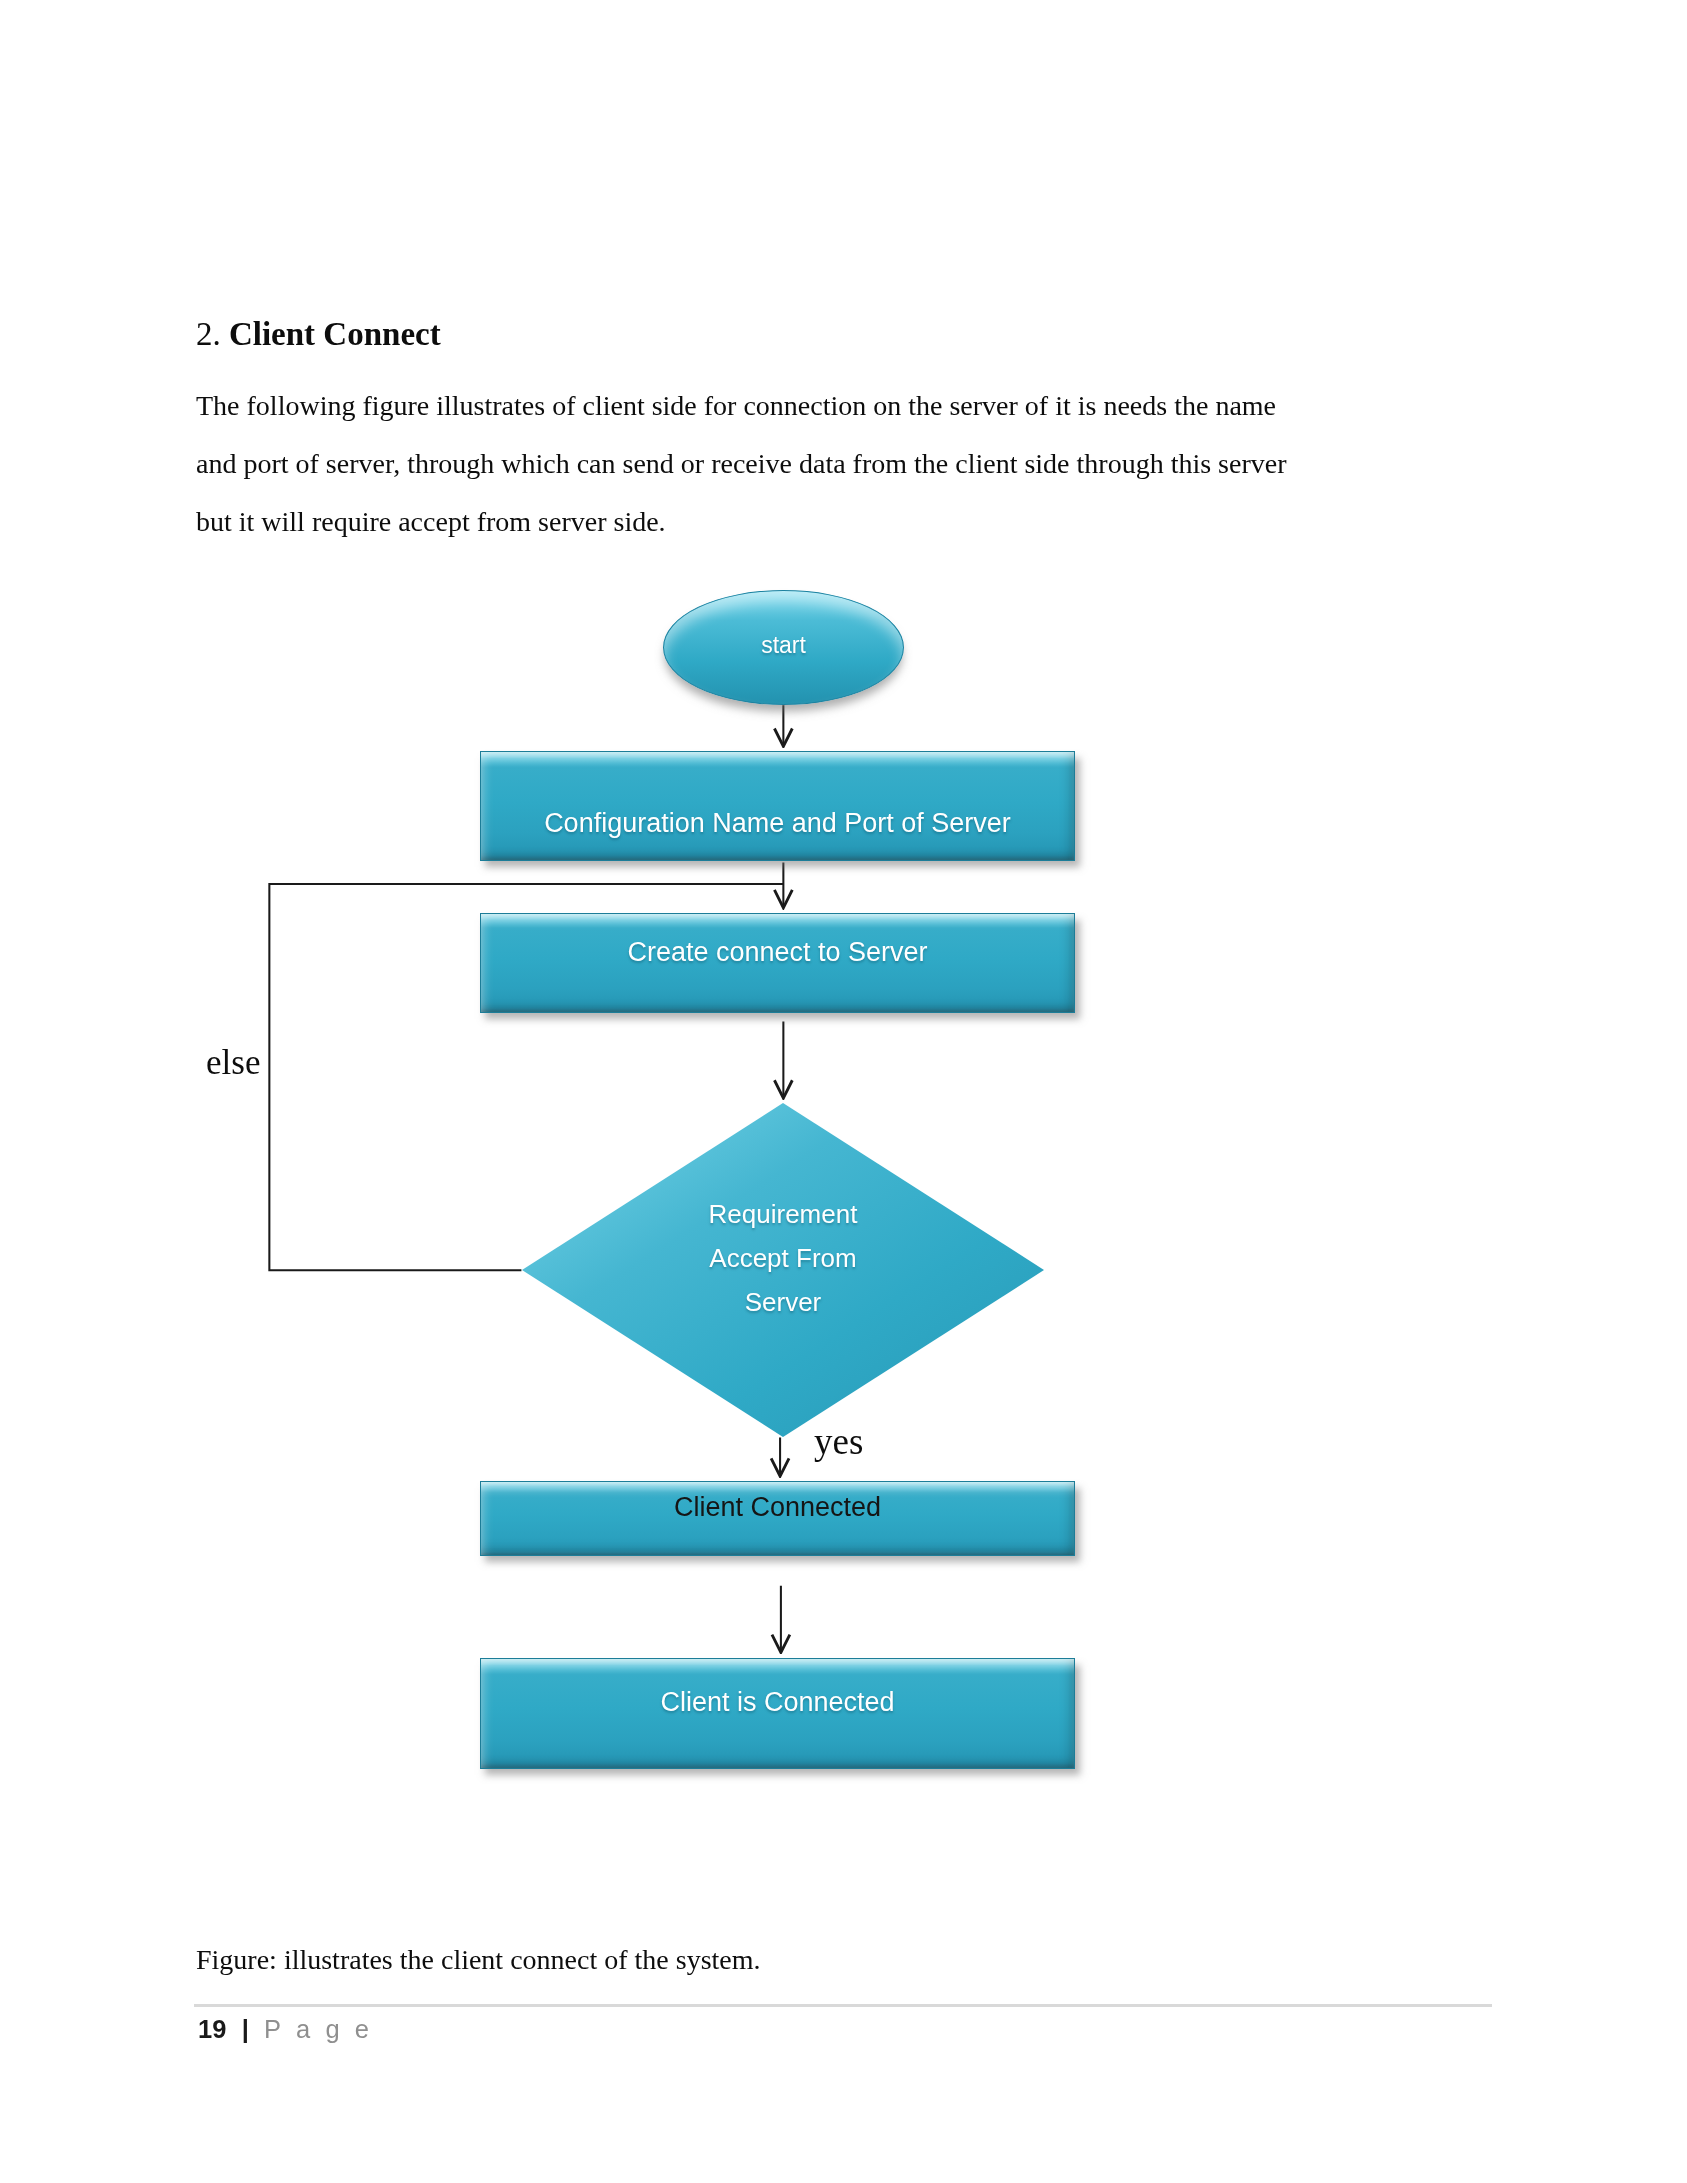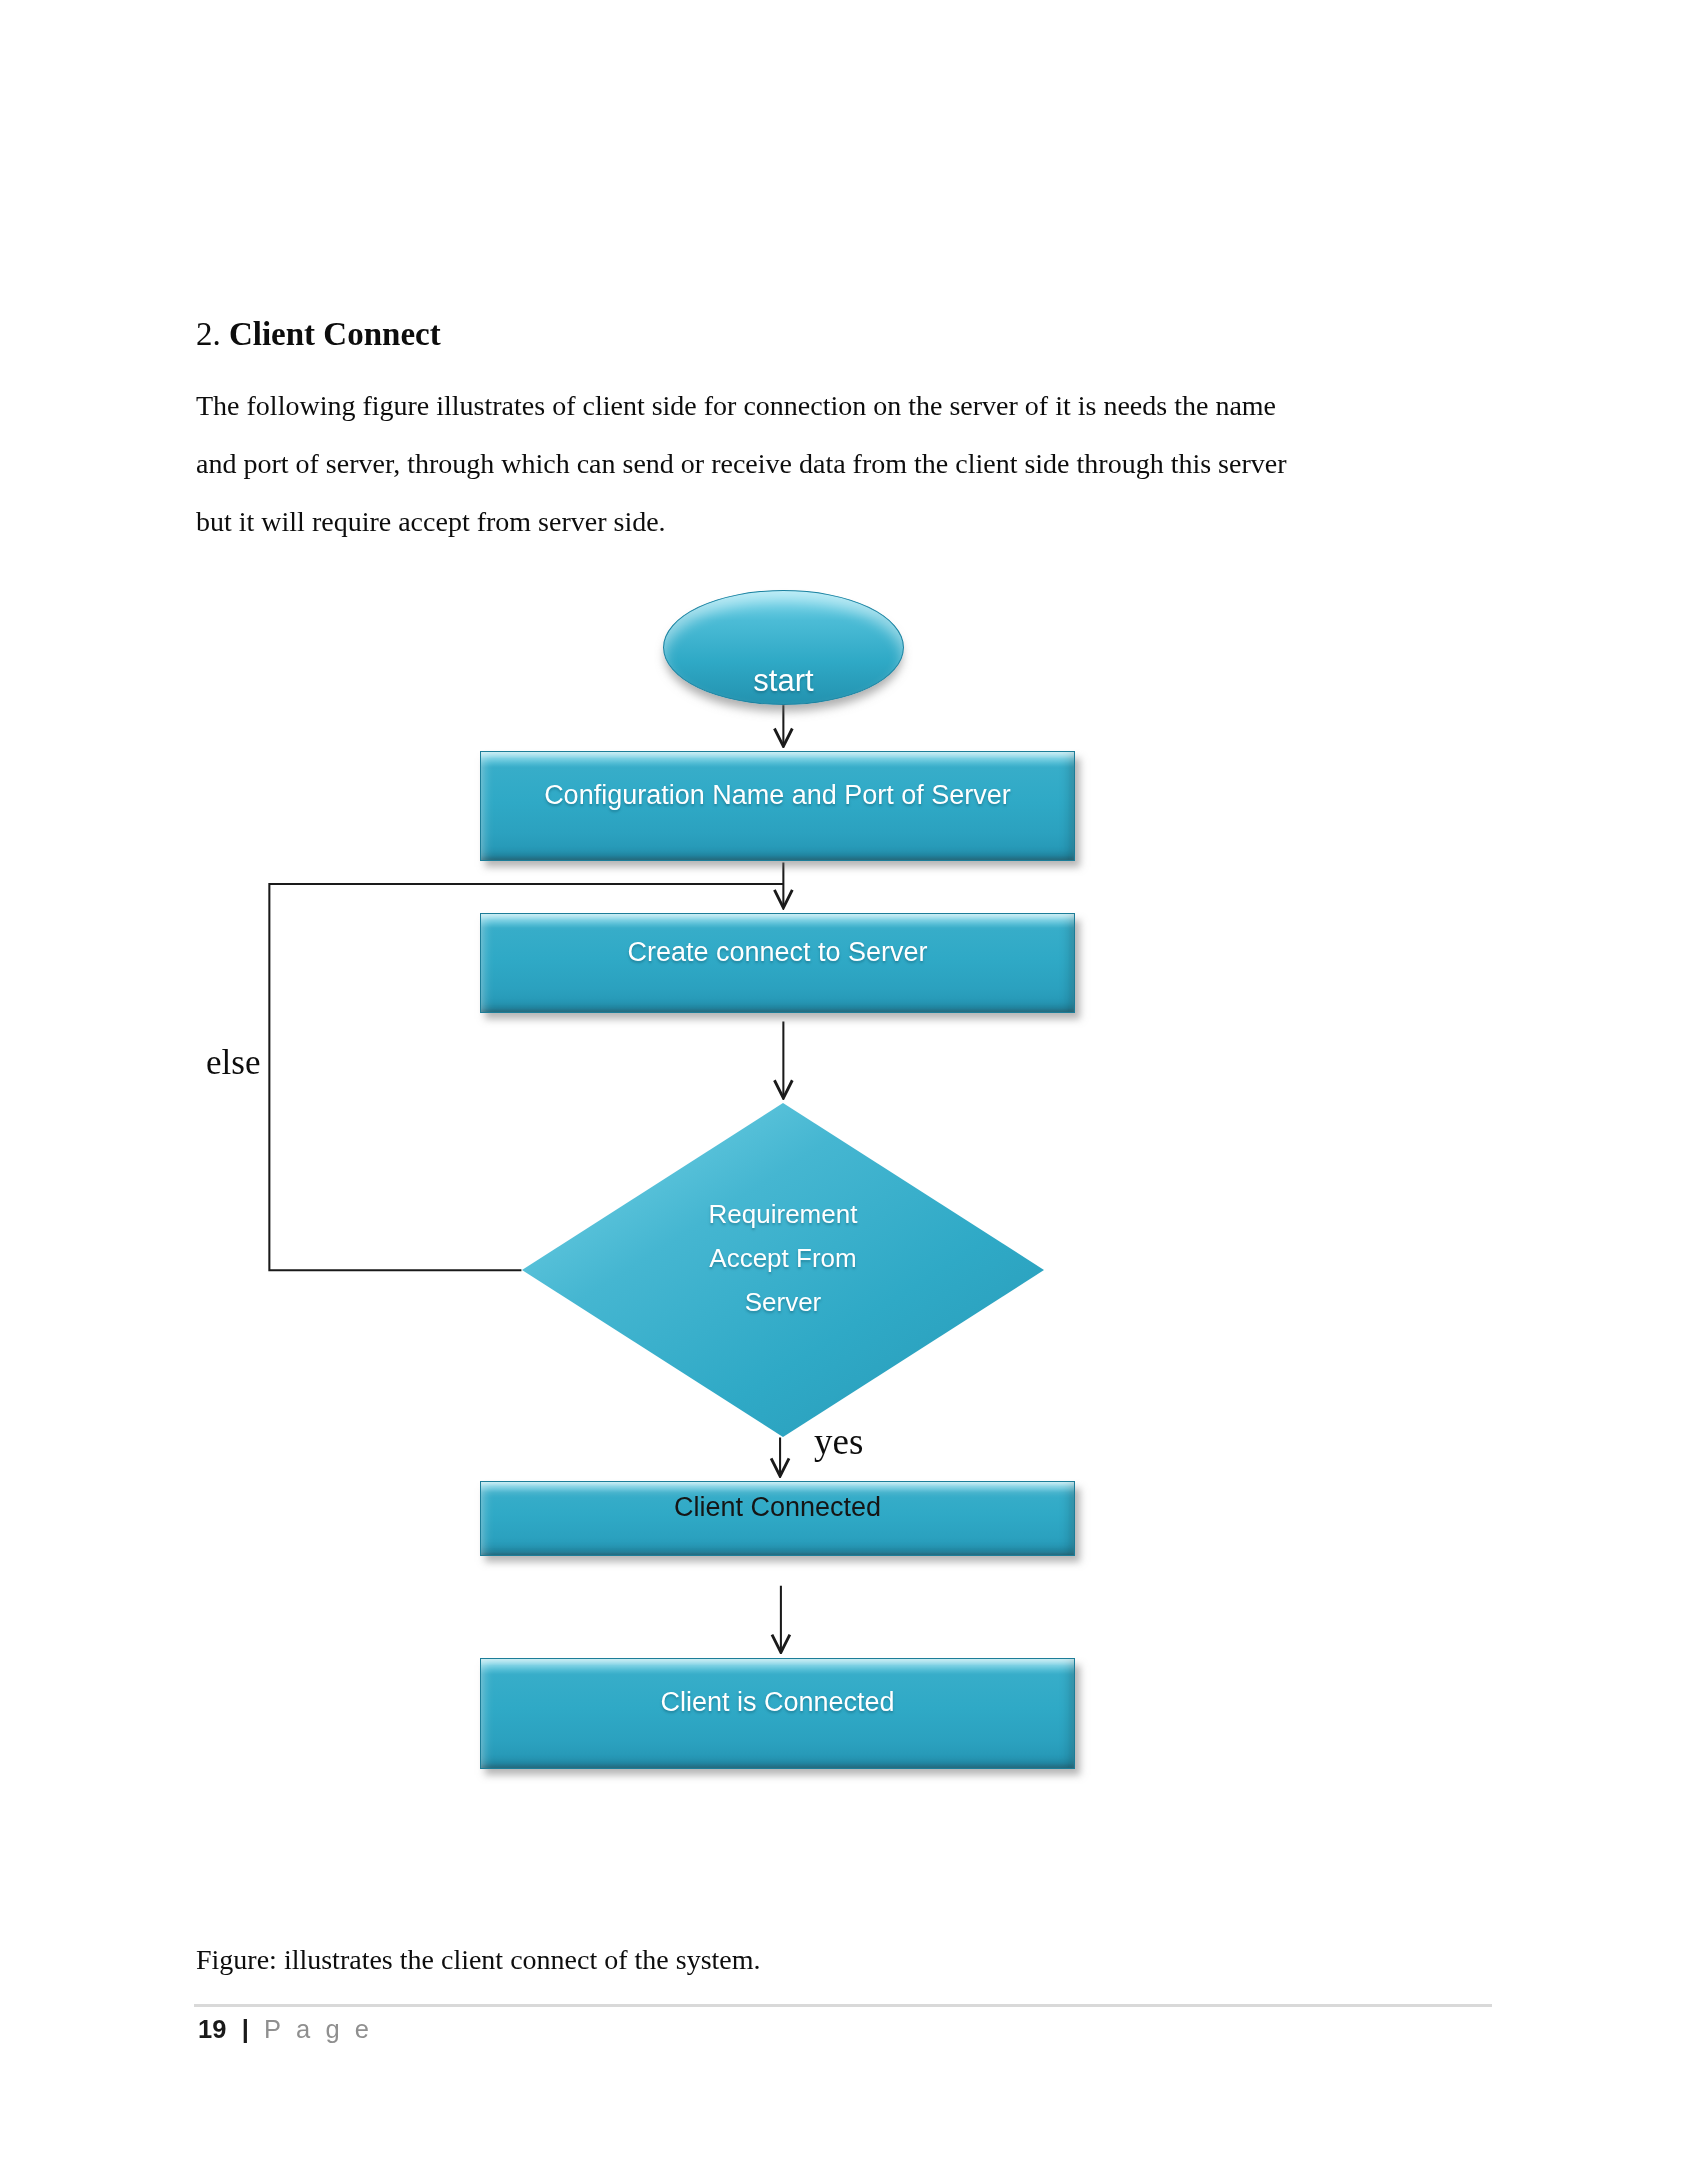--- a/index.html
+++ b/index.html
@@ -24,34 +24,34 @@
   .connectors { position:absolute; left:0; top:0; width:1687px; height:2183px; pointer-events:none; }
   .node { position:absolute; display:flex; align-items:center; justify-content:center;
           font-family:"Liberation Sans", sans-serif; color:#ffffff; text-align:center; }
   .node .lbl { text-shadow:0 1.6px 2.5px rgba(0,60,80,.35); }
 
   .terminator {
     left:663px; top:590px; width:241px; height:115px; border-radius:50%;
     background:linear-gradient(180deg,#8adef0 0%,#4cbcd6 26%,#2fa9c6 62%,#2392af 100%);
     border:1.6px solid #1d82a0;
     box-shadow:0 8.2px 10px -1.6px rgba(110,110,110,.55), inset 0 10px 13px rgba(255,255,255,.45);
-    font-size:31px; padding-bottom:5px; box-sizing:border-box;align-items:flex-end;
+    font-size:23px; padding-bottom:5px; box-sizing:border-box;
   }
   .process {
     width:595px; left:480px; box-sizing:border-box;
     background:linear-gradient(180deg,#9ae4f2 0%,#52c2db 6%,#37adc9 14%,#2fa9c6 46%,#2ba1bf 76%,#2595b3 96%,#1d7f9a 100%);
     border:0.8px solid #1c7d98;
     box-shadow:5px 6.6px 7.4px rgba(110,110,110,.5),
                inset 0 11.5px 10px -5px rgba(255,255,255,.5),
                inset 6.6px 0 10px -3.3px rgba(255,255,255,.3),
                inset -8.2px 0 11.5px -5px rgba(0,0,0,.22),
                inset 0 -8.2px 10px -5px rgba(0,0,0,.28);
     font-size:27px; padding-bottom:21.4px;
   }
-  #node-config { top:751px; height:110px; }
+  #node-config { top:751px; height:110px;align-items:flex-end; }
   #node-create { top:913px; height:100px; }
   #node-client-connected { top:1481px; height:75px; }
   #node-client-connected .lbl { color:#151515; text-shadow:none; }
   #node-client-is-connected { top:1658px; height:111px; }
 
   .decision {
     left:522px; top:1103px; width:522px; height:334px;
     background:linear-gradient(to bottom right,#7dd8ea 0%,#45b6d1 35%,#2fa9c6 65%,#2798b5 100%);
     clip-path:polygon(50% 0, 100% 50%, 50% 100%, 0 50%);
     filter:drop-shadow(6.6px 8.2px 6.6px rgba(110,110,110,.5));

